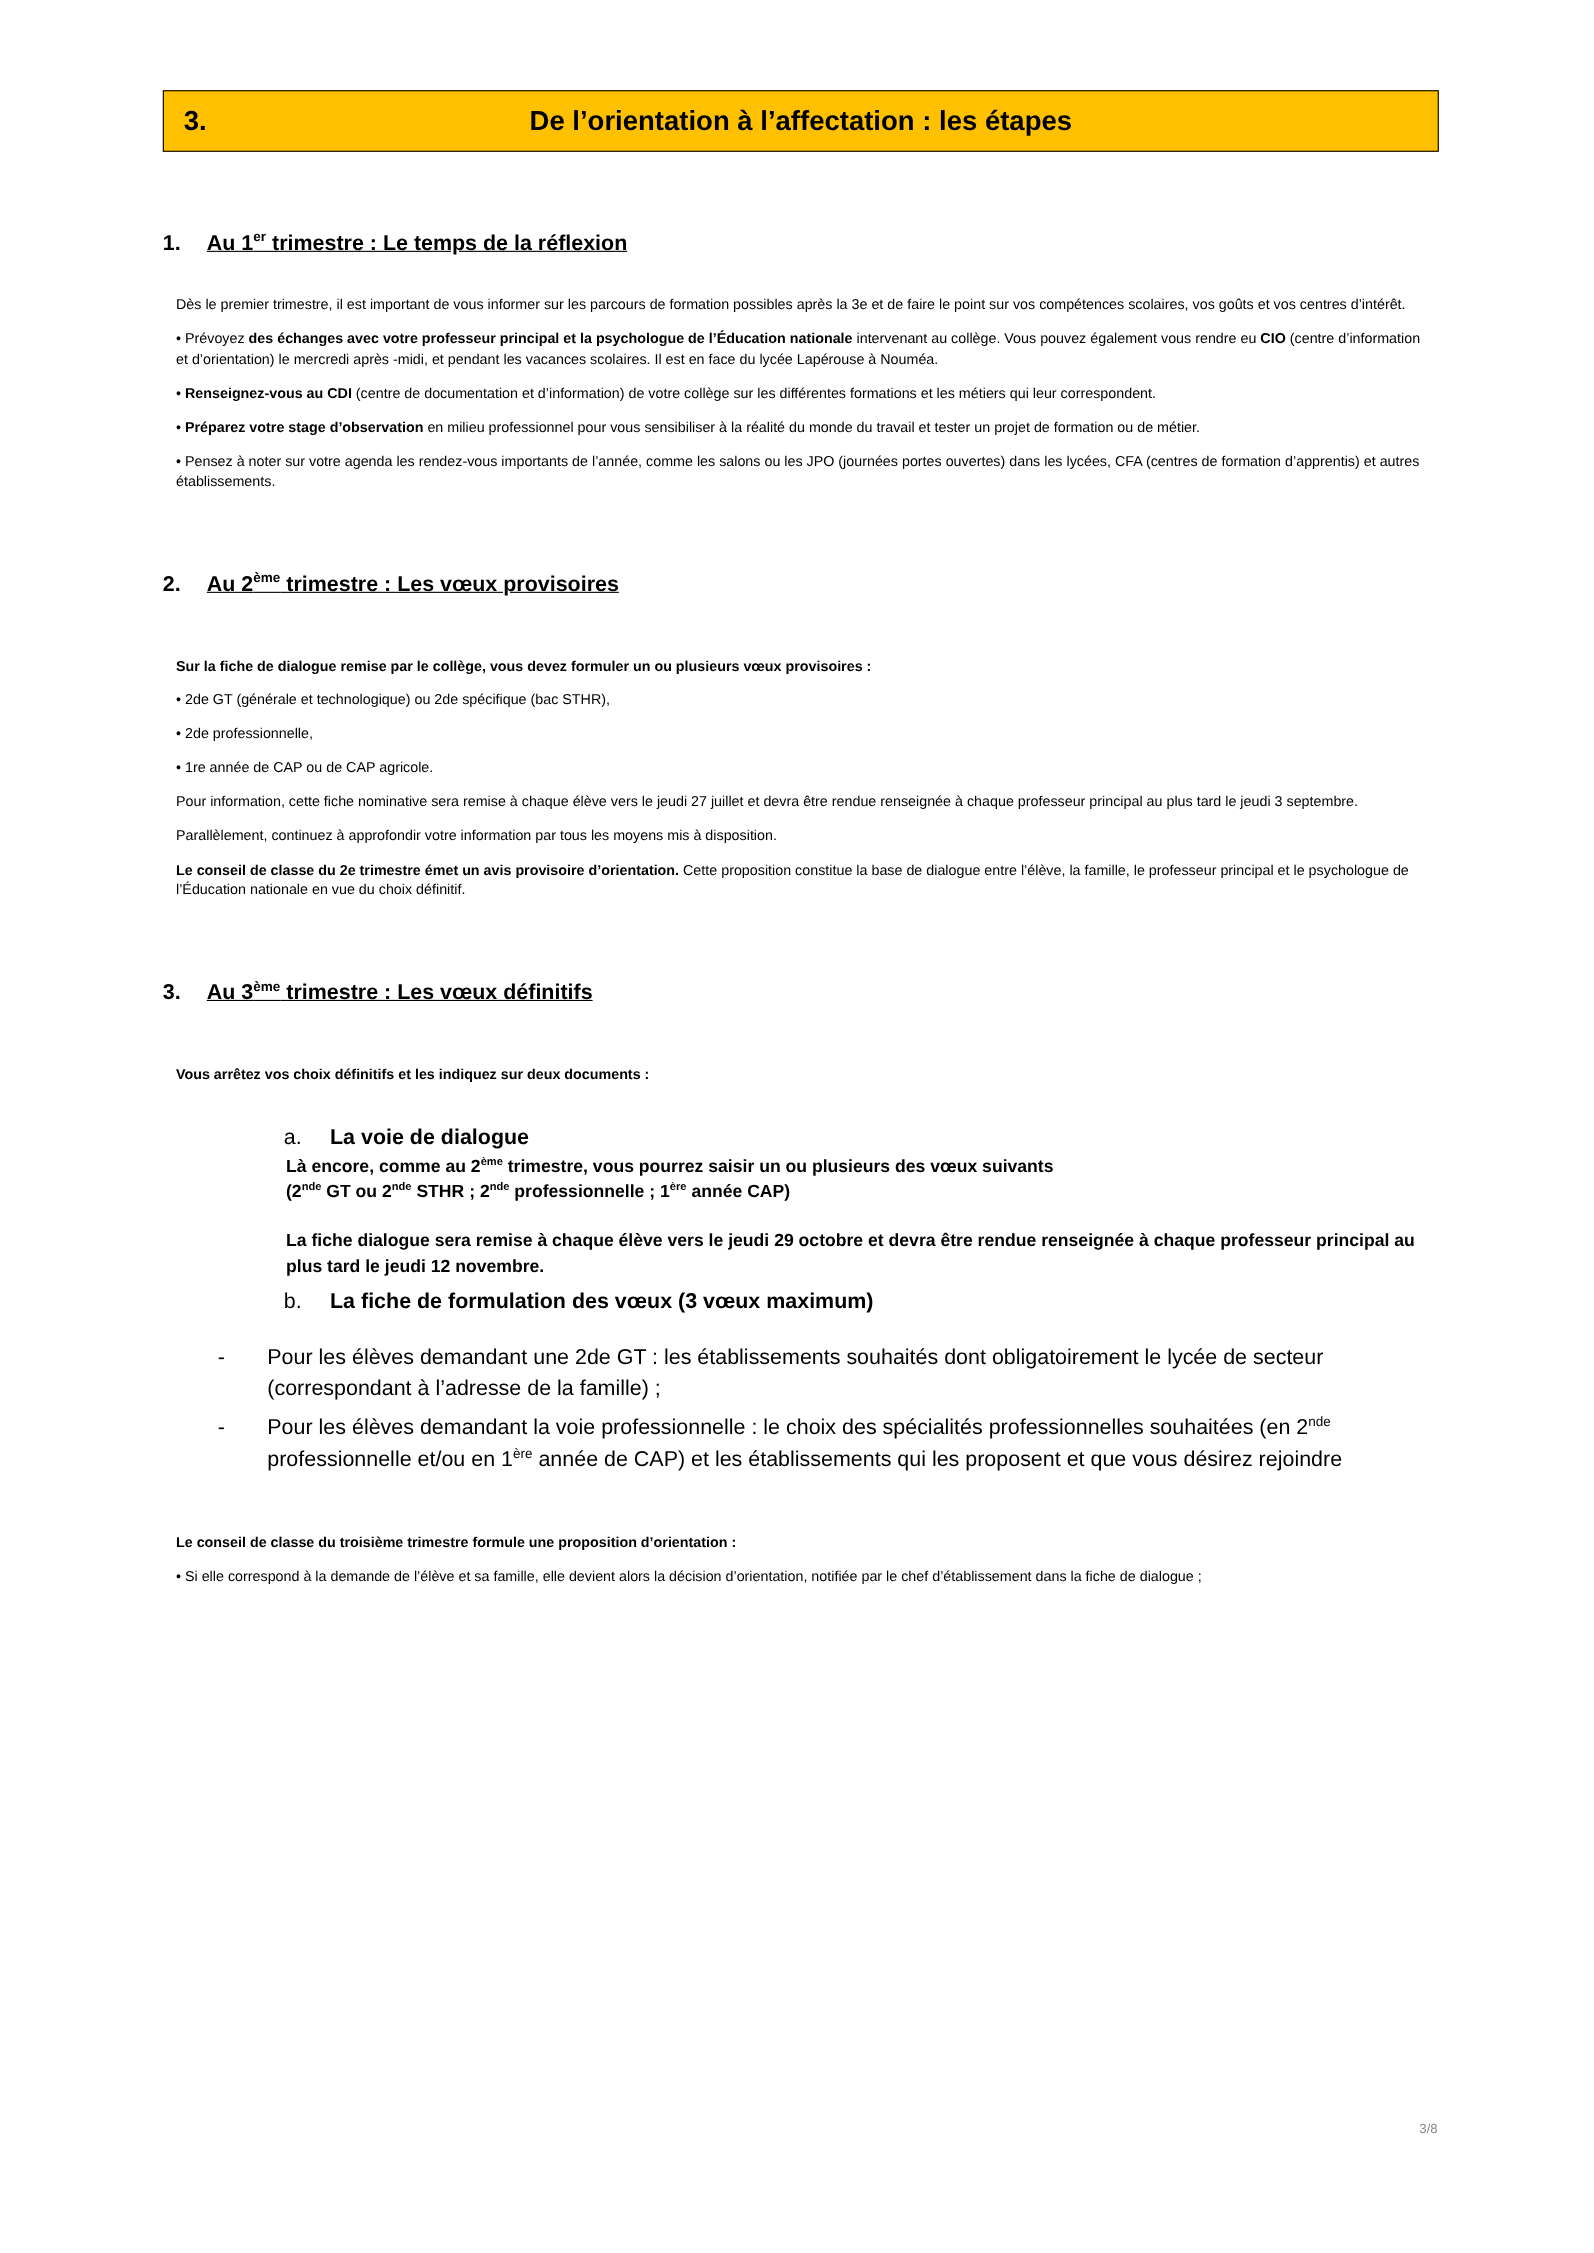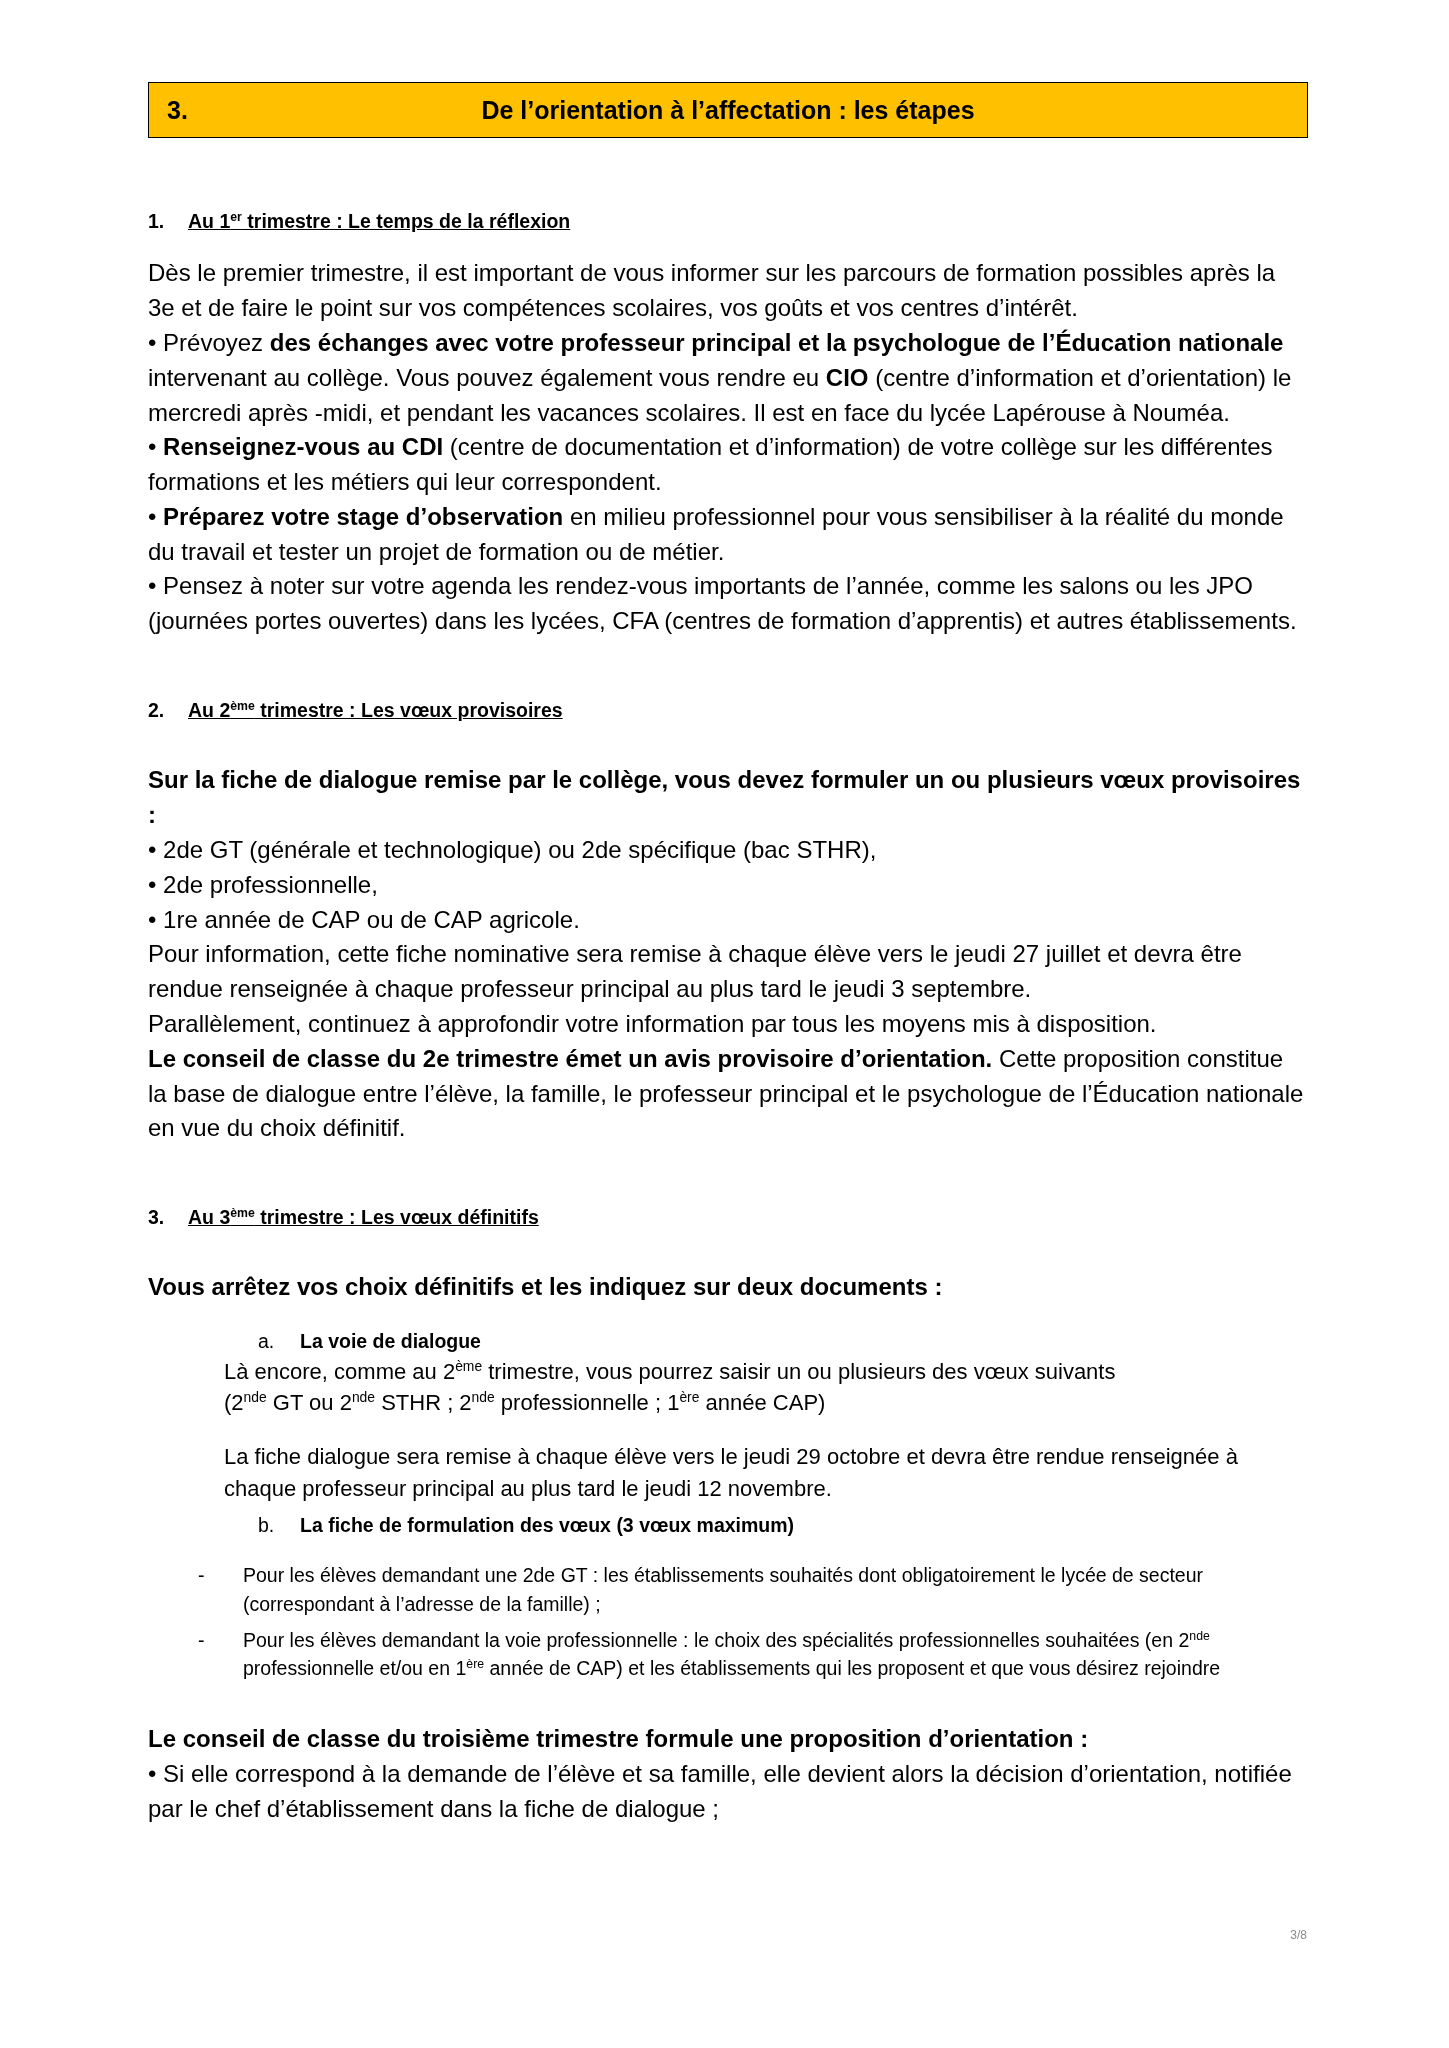--- a/index.html
+++ b/index.html
@@ -67,23 +67,23 @@
     align-items: baseline;
   }
   .sec-heading .num {
     width: 40px;
     flex: none;
   }
   .sec-heading .txt {
     text-decoration: underline;
   }
   p.para {
-    font-size: 24px;
-    line-height: 1.45;
-    margin: 0;
+    font-size: 13px;
+    line-height: 1.45;
+    margin: 12px;
     text-align: left;
   }
   .b { font-weight: bold; }
   sup { font-size: 0.63em; vertical-align: super; line-height: 0; }
 
   .gap-sm { height: 22px; }
   .gap-md { height: 40px; }
   .gap-lg { height: 58px; }
   .gap-xl { height: 70px; }
 
@@ -92,23 +92,24 @@
     display: flex;
     font-size: 19.5px;
     line-height: 1.45;
     margin-left: 110px;
   }
   .sub-item .marker {
     width: 42px;
     flex: none;
   }
   .sub-body {
-    margin-left: 76px;
-    font-size: 22px;
-    line-height: 1.45;
+    margin-left: 112px;
+    font-size: 16px;
+    line-height: 1.45;
+    font-weight: bold;
   }
   .dash-item {
     display: flex;
     font-size: 19.5px;
     line-height: 1.45;
     margin-left: 50px;
   }
   .dash-item .marker {
     width: 45px;
     flex: none;

